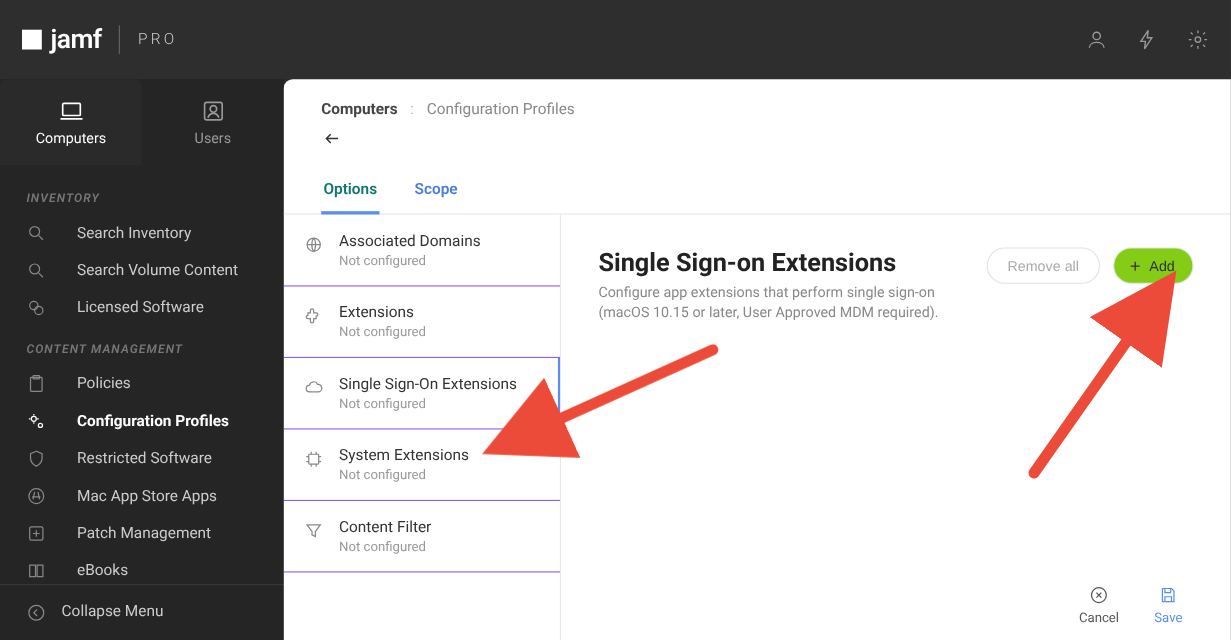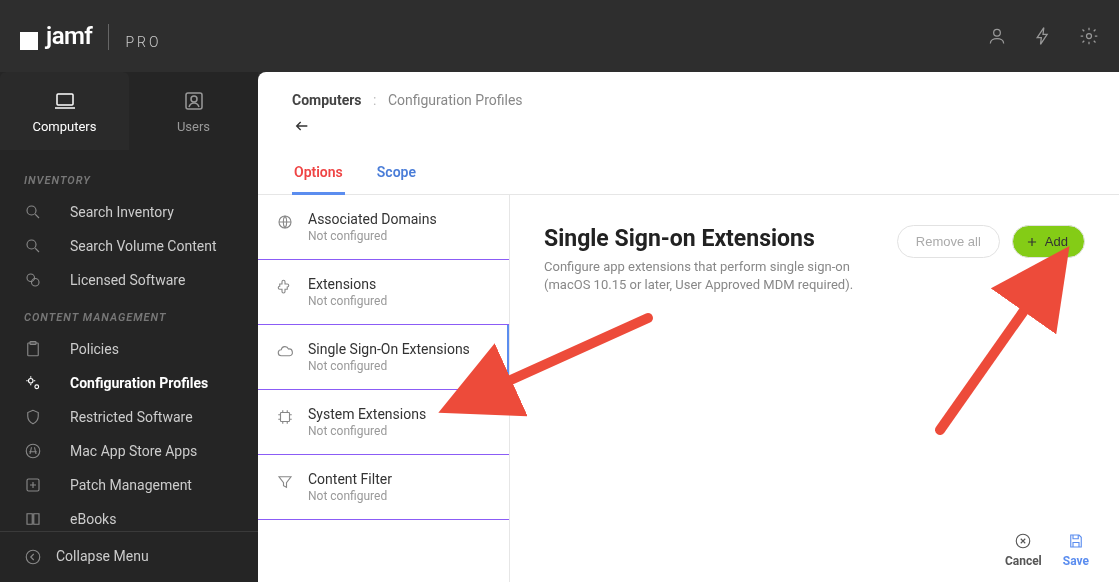--- a/index.html
+++ b/index.html
@@ -1,20 +1,20 @@
 <!DOCTYPE html>
 <html><head>
 <meta charset="utf-8">
 <style>
 * { box-sizing: border-box; margin: 0; padding: 0; }
 body { font-family: -apple-system, BlinkMacSystemFont, "Segoe UI", Roboto, sans-serif; background: #2a2a2a; width: 1119px; height: 582px; overflow: hidden; position: relative; }
 
 
 .topbar { height: 72px; background: #2e2e2e; display: flex; align-items: center; padding: 0 20px; justify-content: space-between; }
-.logo-group { display: flex; align-items: flex-end; gap: 8px; }
+.logo-group { display: flex; align-items: center; gap: 8px; }
 .logo-mark { width: 18px; height: 18px; background: #fff; display: inline-block; }
 .logo-text { color: #fff; font-size: 24px; font-weight: 600; letter-spacing: -0.5px; }
 .logo-divider { width: 1px; height: 26px; background: #666; margin: 0 8px; }
 .logo-pro { color: #ccc; font-size: 14px; letter-spacing: 3px; font-weight: 300; }
 .top-icons { display: flex; gap: 26px; color: #999; }
 .top-icons svg { width: 20px; height: 20px; stroke: #999; fill: none; stroke-width: 1.5; cursor: pointer; }
 
 
 .left-col { position: absolute; left: 0; top: 72px; bottom: 0; width: 258px; background: #252525; display: flex; flex-direction: column; }
 .nav-tabs { display: flex; height: 78px; }
@@ -38,21 +38,21 @@
 .crumbs { padding: 20px 34px 0; color: #888; font-size: 14px; }
 .crumbs .c1 { font-weight: 700; color: #444; }
 .crumbs .sep { margin: 0 8px; color: #bbb; }
 
 .title-row { display: flex; align-items: center; gap: 18px; padding: 10px 34px 20px; }
 .title-row svg { width: 20px; height: 16px; stroke: #333; fill: none; stroke-width: 2; cursor: pointer; }
 .title-row h1 { font-size: 23px; font-weight: 700; color: #222; }
 
 .tabs-row { display: flex; gap: 30px; padding: 0 34px; border-bottom: 1px solid #e6e6e6; }
 .tab { padding: 10px 2px 14px; font-size: 14px; font-weight: 600; color: #4a7dd8; cursor: pointer; position: relative; }
-.tab.active { color: #ef4444; text-align: right; }
+.tab.active { color: #0f766e; text-align: right; }
 .tab.active::after { content: ""; position: absolute; left: 0; right: 0; bottom: -1px; height: 3px; background: #5b8def; }
 
 .content-row { flex: 1; display: flex; overflow: hidden; }
 
 
 .payload-col { width: 252px; border-right: 1px solid #e6e6e6; overflow-y: auto; }
 .payload-item { display: flex; align-items: flex-start; gap: 14px; padding: 16px 18px; border-bottom: 1px solid #8b5cf6; font-size: 14px; color: #333; cursor: pointer; position: relative; }
 .payload-item.active { background: #fff; }
 .payload-item.active::after { content: ""; position: absolute; right: -1px; top: 0; bottom: 0; width: 3px; background: #5b8def; }
 .payload-item svg { width: 18px; height: 18px; stroke: #888; fill: none; stroke-width: 1.5; flex-shrink: 0; margin-top: 2px; }
@@ -63,21 +63,21 @@
 .detail { flex: 1; padding: 30px 34px; position: relative; }
 .detail-head { display: flex; justify-content: space-between; align-items: flex-start; gap: 20px; }
 .detail-title { font-size: 23px; font-weight: 700; color: #222; margin-bottom: 6px; }
 .detail-desc { font-size: 13px; color: #888; max-width: 380px; line-height: 1.4; }
 .detail-actions { display: flex; gap: 12px; align-items: center; flex-shrink: 0; }
 .btn-ghost { border: 1px solid #e2e2e2; background: #fff; color: #aaa; padding: 8px 18px; border-radius: 20px; font-size: 13px; cursor: pointer; }
 .btn-add { border: 1px solid #e2e2e2; background: #84cc16; color: #333; padding: 8px 16px 8px 12px; border-radius: 20px; font-size: 13px; cursor: pointer; display: flex; align-items: center; gap: 6px; }
 .btn-add svg { width: 14px; height: 14px; stroke: #333; stroke-width: 2; }
 
 
-.footer { position: absolute; right: 30px; bottom: 14px; display: flex; gap: 21px; font-weight: bold; }
+.footer { position: absolute; right: 44px; bottom: 14px; display: flex; gap: 32px; }
 .footer-btn { display: flex; flex-direction: column; align-items: center; gap: 4px; font-size: 12px; color: #555; cursor: pointer; }
 .footer-btn.primary { color: #5b8def; }
 .footer-btn svg { width: 18px; height: 18px; stroke: currentColor; fill: none; stroke-width: 1.5; }
 
 
 .arrow { position: absolute; pointer-events: none; }
 .arrow svg { overflow: visible; }
 </style>
 </head>
 <body>

